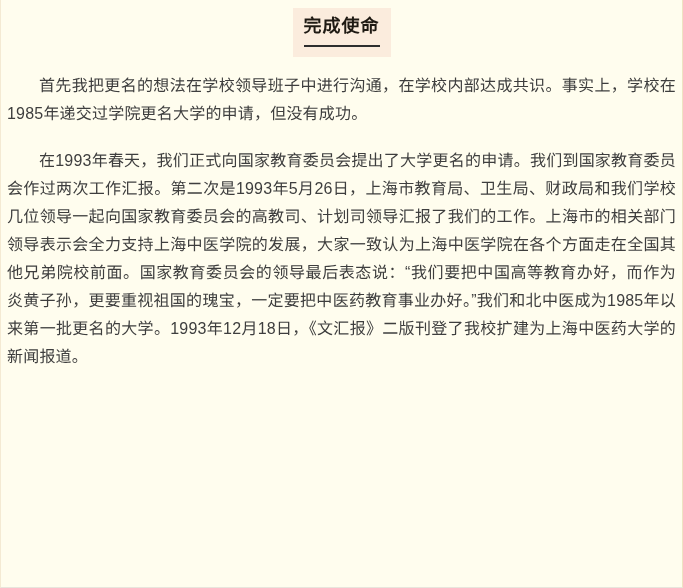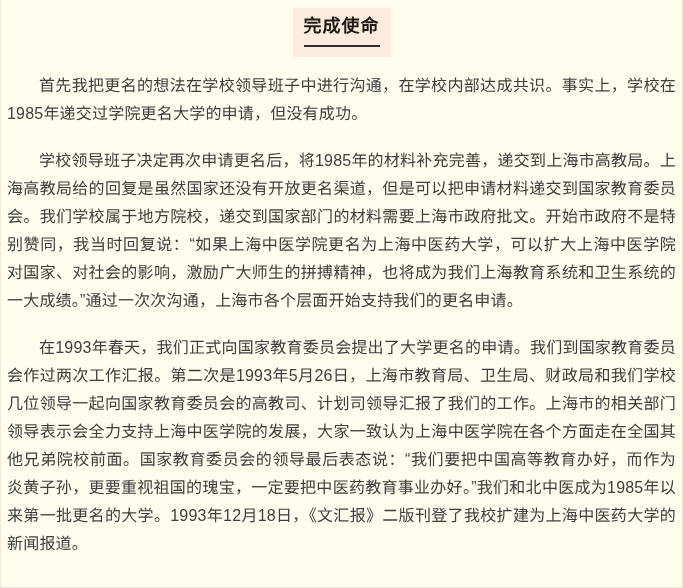--- a/index.html
+++ b/index.html
@@ -62,17 +62,16 @@
 
   <div class="title-wrap">
     <div class="title-block">
       <div class="title-text">完成使命</div>
       <div class="title-underline"></div>
     </div>
   </div>
 
   <div class="article">
     <p>首先我把更名的想法在学校领导班子中进行沟通，在学校内部达成共识。事实上，学校在1985年递交过学院更名大学的申请，但没有成功。</p>
-    <p>学校领导班子决定再次申请更名后，将1985年的材料补充完善，递交到上海市高教局。上海高教局给的回复是虽然国家还没有开放更名渠道，但是可以把申请材料递交到国家教育委员会。我们学校属于地方院校，递交到国家部门的材料需要上海市政府批文。开始市政府不是特别赞同，我当时回复说：“如果上海中医学院更名为上海中医药大学，可以扩大上海中医学院对国家、对社会的影响，激励广大师生的拼搏精神，也将成为我们上海教育系统和卫生系统的一大成绩。”通过一次次沟通，上海市各个层面开始支持我们的更名申请。</p>
     <p>在1993年春天，我们正式向国家教育委员会提出了大学更名的申请。我们到国家教育委员会作过两次工作汇报。第二次是1993年5月26日，上海市教育局、卫生局、财政局和我们学校几位领导一起向国家教育委员会的高教司、计划司领导汇报了我们的工作。上海市的相关部门领导表示会全力支持上海中医学院的发展，大家一致认为上海中医学院在各个方面走在全国其他兄弟院校前面。国家教育委员会的领导最后表态说：“我们要把中国高等教育办好，而作为炎黄子孙，更要重视祖国的瑰宝，一定要把中医药教育事业办好。”我们和北中医成为1985年以来第一批更名的大学。1993年12月18日，《文汇报》二版刊登了我校扩建为上海中医药大学的新闻报道。</p>
   </div>
 
 </div>
 
 </body></html>

